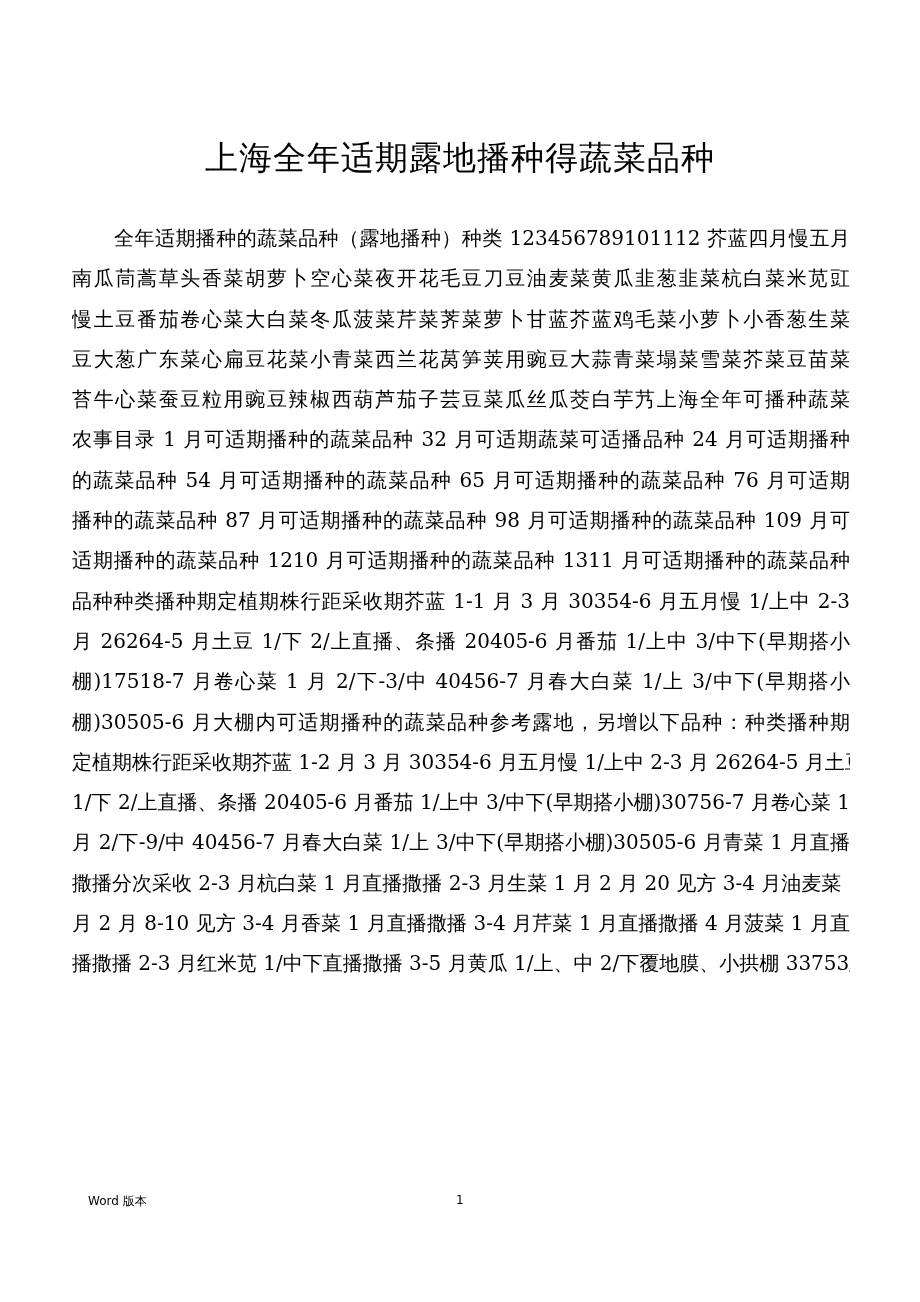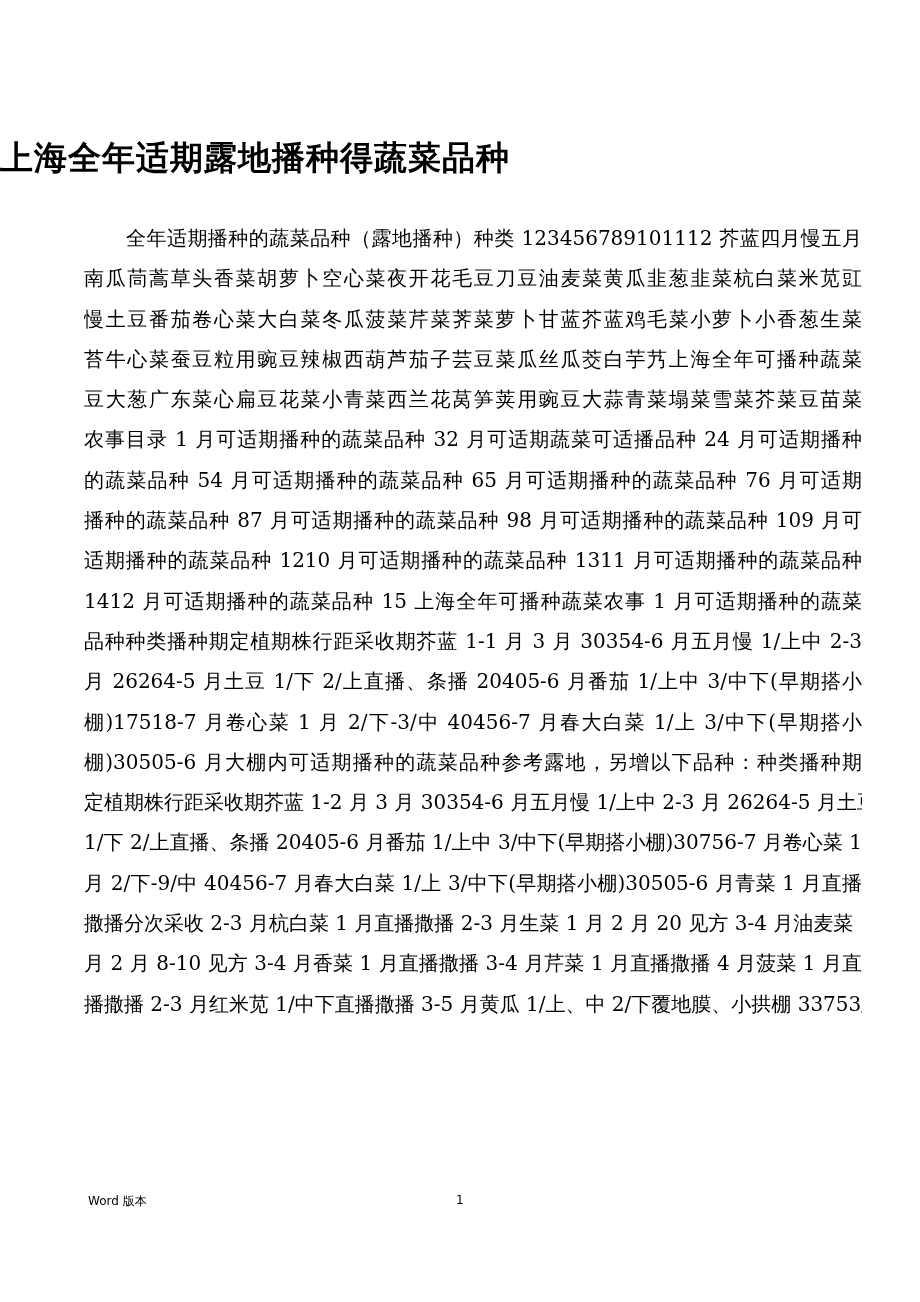--- a/index.html
+++ b/index.html
@@ -1,46 +1,45 @@
 <!DOCTYPE html>
 <html><head>
 <meta charset="utf-8">
 <style>
   html, body { margin: 0; padding: 0; background: #ffffff; }
   body { width: 920px; height: 1302px; position: relative; overflow: hidden;
          font-family: "DejaVu Serif", "Liberation Serif", serif; color: #000; }
   .page { position: absolute; left: 0; top: 0; width: 920px; height: 1302px; background: #fff; }
-  .title { position: absolute; left: 0; top: 134px; width: 920px; text-align: left;
-           font-size: 33px; font-weight: bold; letter-spacing: 1px; line-height: 48px; }
-  .body-lines { position: absolute; left: 72px; top: 218px; width: 778px; margin-left: 12px; }
+  .title { position: absolute; left: 0; top: 134px; width: 920px; text-align: center;
+           font-size: 33px; font-weight: normal; letter-spacing: 1px; line-height: 48px; }
+  .body-lines { position: absolute; left: 72px; top: 218px; width: 778px; }
   .line { height: 40.3px; line-height: 40px; font-size: 20px; white-space: nowrap;
           text-align: justify; text-align-last: justify; overflow: hidden; }
   .line.indent { padding-left: 42px; }
   .footer-left { position: absolute; left: 88px; top: 1193px; font-size: 12px;
                  font-family: "DejaVu Sans", "Liberation Sans", sans-serif; }
   .footer-page { position: absolute; left: 456px; top: 1193px; font-size: 12px;
                  font-family: "DejaVu Sans", "Liberation Sans", sans-serif; }
 </style>
 </head>
 <body>
 
 <div class="page">
   <div class="title">上海全年适期露地播种得蔬菜品种</div>
 
   <div class="body-lines">
     <div class="line indent">全年适期播种的蔬菜品种（露地播种）种类 123456789101112 芥蓝四月慢五月</div>
     <div class="line">南瓜茼蒿草头香菜胡萝卜空心菜夜开花毛豆刀豆油麦菜黄瓜韭葱韭菜杭白菜米苋豇</div>
     <div class="line">慢土豆番茄卷心菜大白菜冬瓜菠菜芹菜荠菜萝卜甘蓝芥蓝鸡毛菜小萝卜小香葱生菜</div>
+    <div class="line">豆大葱广东菜心扁豆花菜小青菜西兰花莴笋荚用豌豆大蒜青菜塌菜雪菜芥菜豆苗菜</div>
     <div class="line">苔牛心菜蚕豆粒用豌豆辣椒西葫芦茄子芸豆菜瓜丝瓜茭白芋艿上海全年可播种蔬菜</div>
-    <div class="line">豆大葱广东菜心扁豆花菜小青菜西兰花莴笋荚用豌豆大蒜青菜塌菜雪菜芥菜豆苗菜</div>
     <div class="line">农事目录 1 月可适期播种的蔬菜品种 32 月可适期蔬菜可适播品种 24 月可适期播种</div>
     <div class="line">的蔬菜品种 54 月可适期播种的蔬菜品种 65 月可适期播种的蔬菜品种 76 月可适期</div>
     <div class="line">播种的蔬菜品种 87 月可适期播种的蔬菜品种 98 月可适期播种的蔬菜品种 109 月可</div>
     <div class="line">适期播种的蔬菜品种 1210 月可适期播种的蔬菜品种 1311 月可适期播种的蔬菜品种</div>
-    <div class="line">1412 月可适期播种的蔬菜品种 15 上海全年可播种蔬菜农事 1 月可适期播种的蔬菜</div>
     <div class="line">品种种类播种期定植期株行距采收期芥蓝 1-1 月 3 月 30354-6 月五月慢 1/上中 2-3</div>
     <div class="line">月 26264-5 月土豆 1/下 2/上直播、条播 20405-6 月番茄 1/上中 3/中下(早期搭小</div>
     <div class="line">棚)17518-7 月卷心菜 1 月 2/下-3/中 40456-7 月春大白菜 1/上 3/中下(早期搭小</div>
     <div class="line">棚)30505-6 月大棚内可适期播种的蔬菜品种参考露地，另增以下品种：种类播种期</div>
     <div class="line">定植期株行距采收期芥蓝 1-2 月 3 月 30354-6 月五月慢 1/上中 2-3 月 26264-5 月土豆</div>
     <div class="line">1/下 2/上直播、条播 20405-6 月番茄 1/上中 3/中下(早期搭小棚)30756-7 月卷心菜 1</div>
     <div class="line">月 2/下-9/中 40456-7 月春大白菜 1/上 3/中下(早期搭小棚)30505-6 月青菜 1 月直播</div>
     <div class="line">撒播分次采收 2-3 月杭白菜 1 月直播撒播 2-3 月生菜 1 月 2 月 20 见方 3-4 月油麦菜 1</div>
     <div class="line">月 2 月 8-10 见方 3-4 月香菜 1 月直播撒播 3-4 月芹菜 1 月直播撒播 4 月菠菜 1 月直</div>
     <div class="line">播撒播 2-3 月红米苋 1/中下直播撒播 3-5 月黄瓜 1/上、中 2/下覆地膜、小拱棚 33753/</div>

